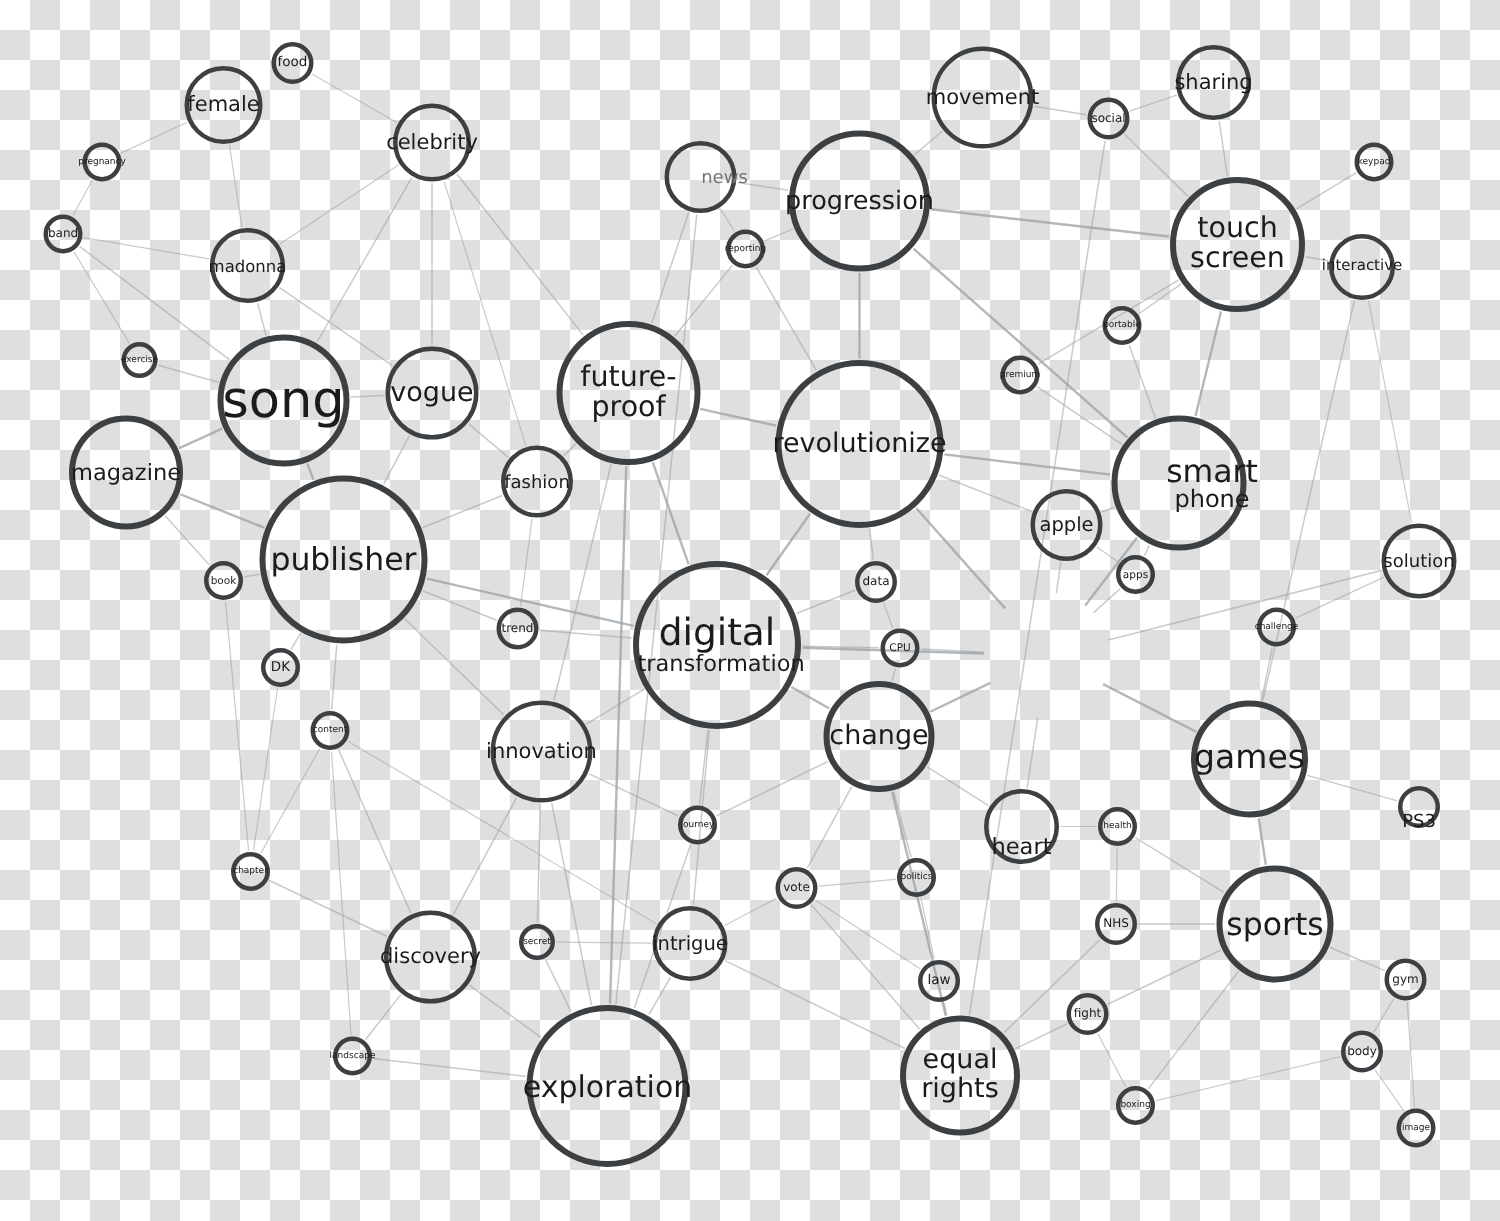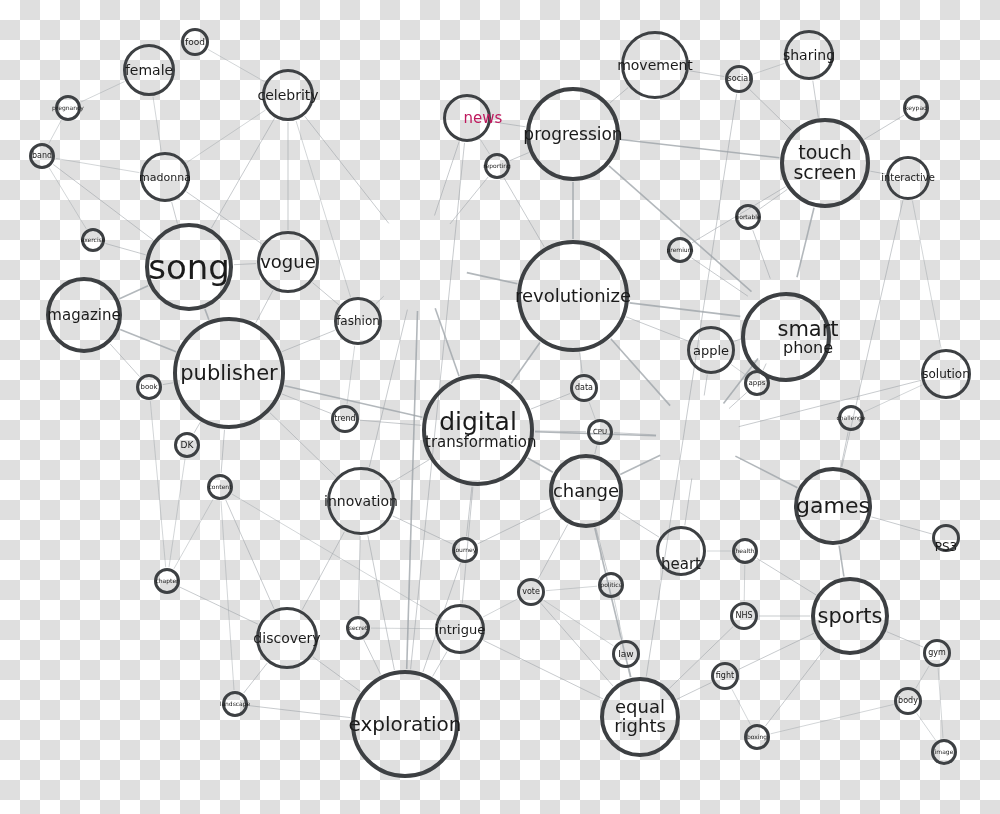--- a/index.html
+++ b/index.html
@@ -192,21 +192,21 @@
     <div class="node small" style="left: 262px; top: 69px; width: 52px; height: 52px; border-color: rgb(61, 64, 67); border-width: 3.5px; text-align: right;">
       <span class="lbl" style="font-size: 14px; color: rgb(27, 27, 27);">celebrity</span>
     </div>
     <div class="node tiny" style="left: 29px; top: 143px; width: 26px; height: 26px; border-color: rgb(61, 64, 67); border-width: 3px;">
       <span class="lbl" style="font-size: 8px; color: rgb(27, 27, 27);">band</span>
     </div>
     <div class="node small" style="left: 140px; top: 152px; width: 50px; height: 50px; border-color: rgb(61, 64, 67); border-width: 3.5px;">
       <span class="lbl" style="font-size: 11px; color: rgb(27, 27, 27);">madonna</span>
     </div>
     <div class="node small" style="left: 443px; top: 94px; width: 48px; height: 48px; border-color: rgb(61, 64, 67); border-width: 3.5px;">
-      <span class="lbl" style="font-size: 15px; color: #be185d; margin-left: 32px;">news</span>
+      <span class="lbl" style="font-size: 12px; color: #737373; margin-left: 32px;">news</span>
     </div>
     <div class="node tiny" style="left: 484px; top: 153px; width: 26px; height: 26px; border-color: rgb(61, 64, 67); border-width: 3px;">
       <span class="lbl" style="font-size: 6px; color: rgb(27, 27, 27);">reporting</span>
     </div>
     <div class="node" style="left: 526px; top: 87px; width: 94px; height: 94px; border-color: rgb(61, 64, 67); border-width: 4px;">
       <span class="lbl" style="font-size: 17px; color: rgb(27, 27, 27);">progression</span>
     </div>
     <div class="node" style="left: 621px; top: 31px; width: 68px; height: 68px; border-color: rgb(61, 64, 67); border-width: 3.5px;">
       <span class="lbl" style="font-size: 14px; color: rgb(27, 27, 27);">movement</span>
     </div>
@@ -233,30 +233,33 @@
     </div>
     <div class="node tiny" style="left: 81px; top: 228px; width: 24px; height: 24px; border-color: rgb(61, 64, 67); border-width: 3px;">
       <span class="lbl" style="font-size: 6px; color: rgb(27, 27, 27);">exercise</span>
     </div>
     <div class="node" style="left: 145px; top: 223px; width: 88px; height: 88px; border-color: rgb(61, 64, 67); border-width: 4px;">
       <span class="lbl" style="font-size: 34px; color: rgb(27, 27, 27);">song</span>
     </div>
     <div class="node" style="left: 257px; top: 231px; width: 62px; height: 62px; border-color: rgb(61, 64, 67); border-width: 3.5px;">
       <span class="lbl" style="font-size: 18px; color: rgb(27, 27, 27);">vogue</span>
     </div>
+    <div class="node" style="left: 371px; top: 214px; width: 96px; height: 96px; border-color: rgb(61, 64, 67); border-width: 4px;">
+      <span class="lbl two" style="font-size: 19px; color: rgb(27, 27, 27); width: 90px;">future-proof</span>
+    </div>
     <div class="node" style="left: 517px; top: 240px; width: 112px; height: 112px; border-color: rgb(61, 64, 67); border-width: 4px;">
       <span class="lbl" style="font-size: 18px; color: rgb(27, 27, 27);">revolutionize</span>
     </div>
     <div class="node" style="left: 46px; top: 277px; width: 76px; height: 76px; border-color: rgb(61, 64, 67); border-width: 4px;">
       <span class="lbl" style="font-size: 15px; color: rgb(27, 27, 27);">magazine</span>
     </div>
     <div class="node small" style="left: 334px; top: 297px; width: 48px; height: 48px; border-color: rgb(61, 64, 67); border-width: 3.5px;">
       <span class="lbl" style="font-size: 12px; color: rgb(27, 27, 27);">fashion</span>
     </div>
-    <div class="node" style="left: 741px; top: 292px; width: 90px; height: 90px; border-color: rgb(61, 64, 67); border-width: 4px; padding-left: 44px;">
+    <div class="node" style="left: 741px; top: 277px; width: 90px; height: 90px; border-color: rgb(61, 64, 67); border-width: 4px; padding-left: 44px;">
       <span class="lbl two" style="font-size: 21px; color: rgb(27, 27, 27); width: 84px;">
         <span style="font-size:21px;display:block">smart</span>
         <span style="font-size:16px;display:block">phone</span>
       </span>
     </div>
     <div class="node small" style="left: 687px; top: 326px; width: 48px; height: 48px; border-color: rgb(61, 64, 67); border-width: 3.5px;">
       <span class="lbl" style="font-size: 13px; color: rgb(27, 27, 27);">apple</span>
     </div>
     <div class="node tiny" style="left: 744px; top: 370px; width: 26px; height: 26px; border-color: rgb(61, 64, 67); border-width: 3px;">
       <span class="lbl" style="font-size: 7px; color: rgb(27, 27, 27);">apps</span>

